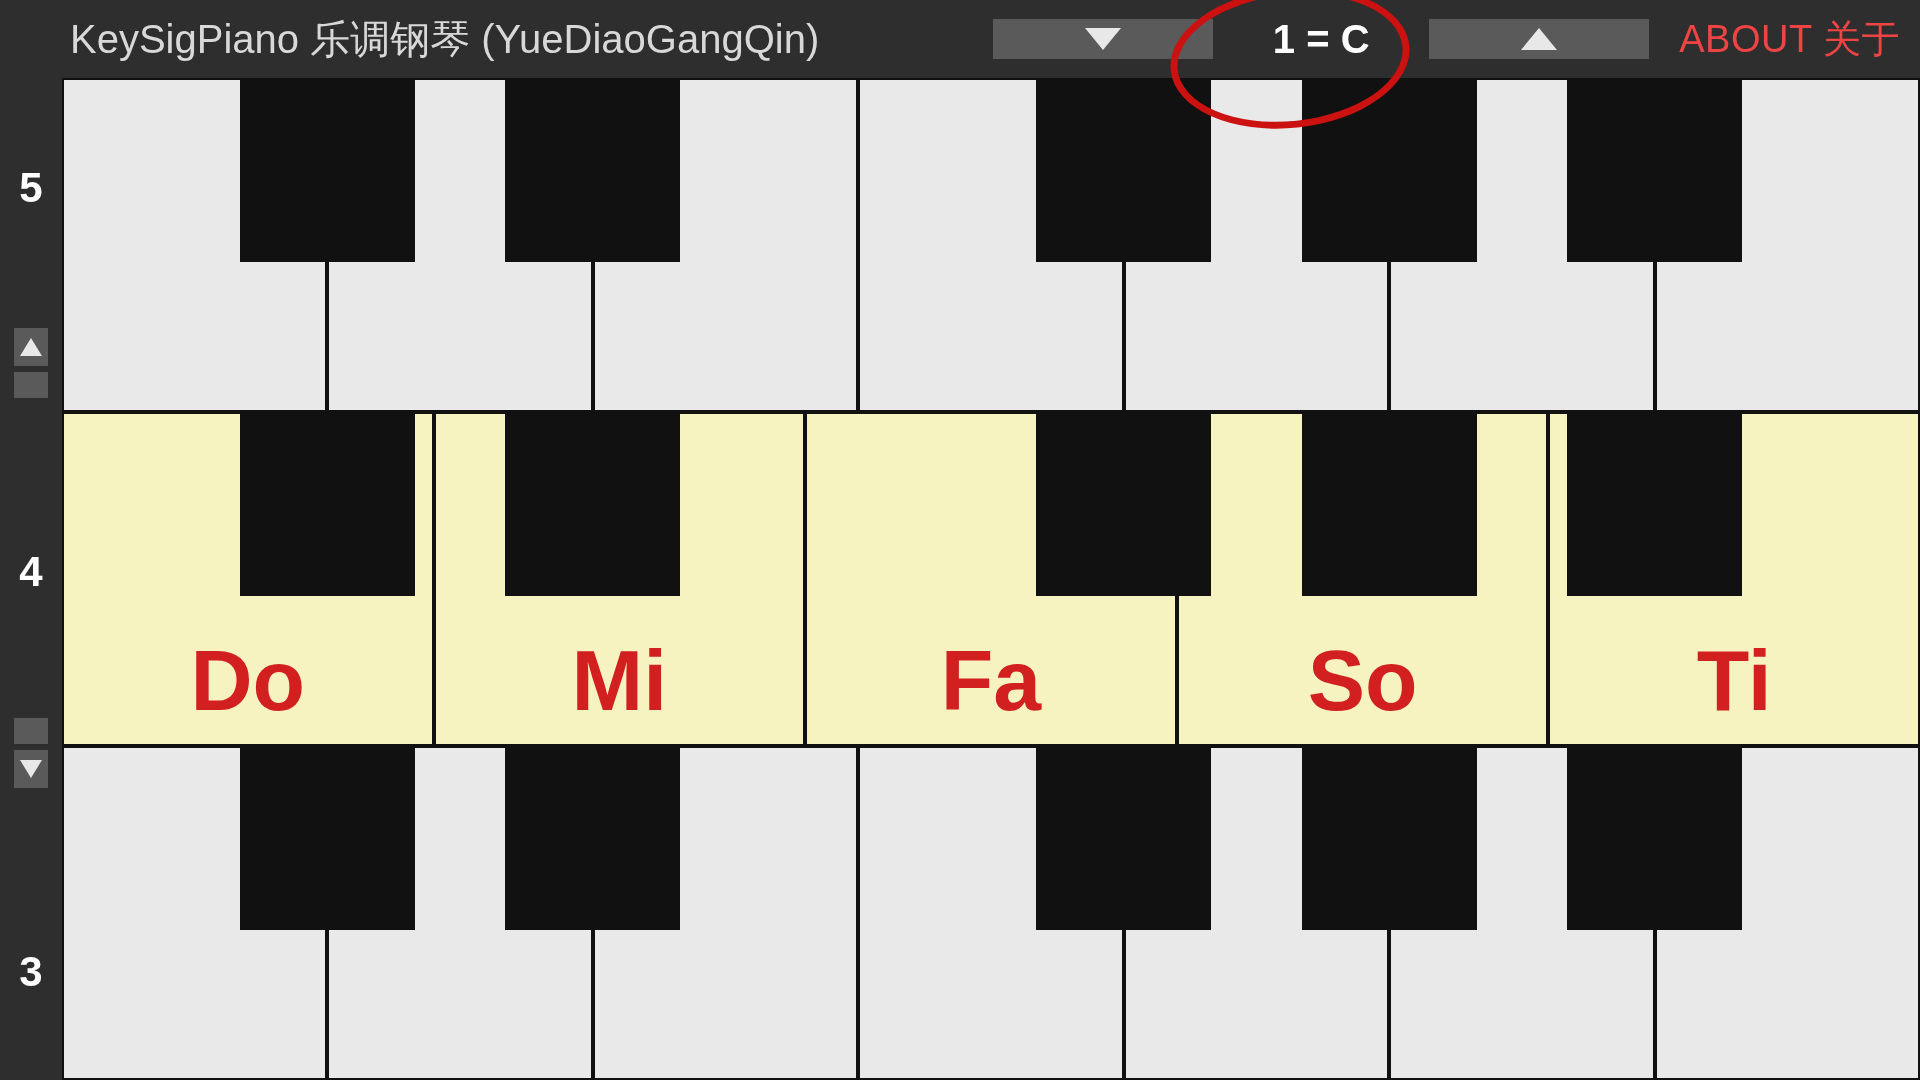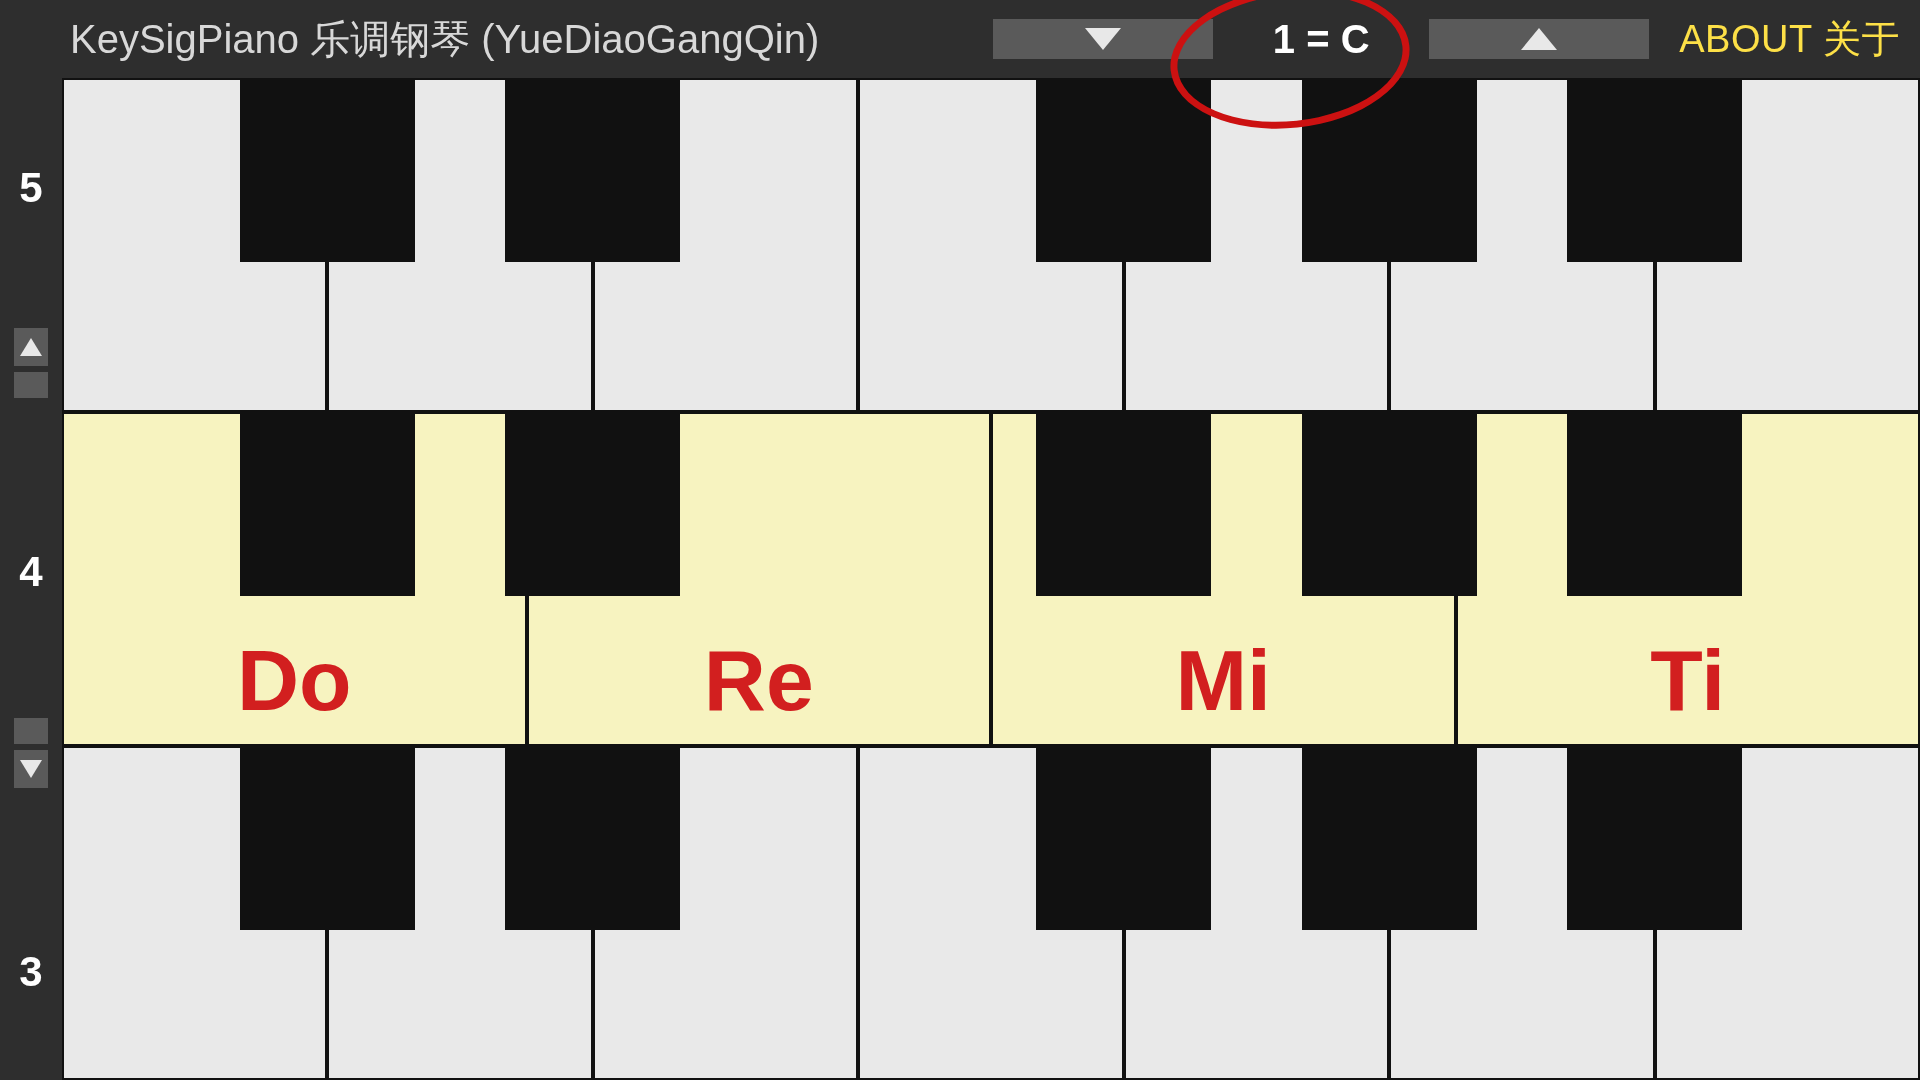--- a/index.html
+++ b/index.html
@@ -28,21 +28,21 @@
   }
   .key-btn svg { display: block; }
   .key-display {
     color: #ffffff;
     font-weight: 700;
     font-size: 40px;
     width: 160px;
     text-align: center;
     position: relative;
   }
-  .about-link { color: #fde047; font-size: 38px; cursor: pointer; letter-spacing: 0.5px; }
+  .about-link { color: #ef4444; font-size: 38px; cursor: pointer; letter-spacing: 0.5px; }
 
   
   .sidecol {
     position: absolute;
     top: 78px; left: 0;
     width: 62px;
     bottom: 0;
     background: #2e2e2e;
   }
   .oct-label {
@@ -192,24 +192,27 @@
           <div class="black-key" style="left: 1239.55px; width: 175.183px;"></div>
           <div class="black-key" style="left: 1504.98px; width: 175.183px;"></div>
         </div>
       </div>
       <div class="octave-row" style="top: 334px;">
         <div class="white-keys">
           <div class="white-key highlight">
             <div class="solfa">Do</div>
           </div>
           <div class="white-key highlight">
-            <div class="solfa">Re</div>
-          </div>
-          <div class="white-key highlight">
             <div class="solfa">Mi</div>
+          </div>
+          <div class="white-key highlight">
+            <div class="solfa">Fa</div>
+          </div>
+          <div class="white-key highlight">
+            <div class="solfa">So</div>
           </div>
           <div class="white-key highlight">
             <div class="solfa">Ti</div>
           </div>
         </div>
         <div class="black-keys">
           <div class="black-key" style="left: 177.837px; width: 175.183px;"></div>
           <div class="black-key" style="left: 443.266px; width: 175.183px;"></div>
           <div class="black-key" style="left: 974.123px; width: 175.183px;"></div>
           <div class="black-key" style="left: 1239.55px; width: 175.183px;"></div>

